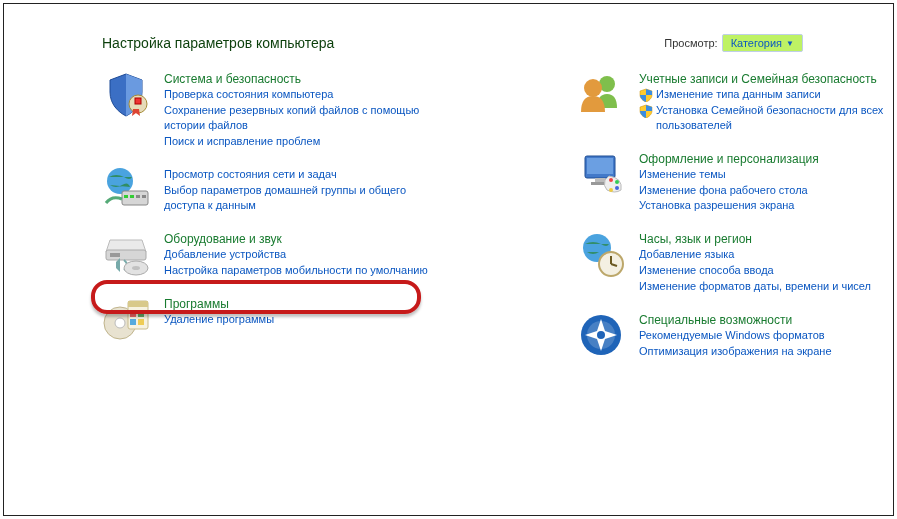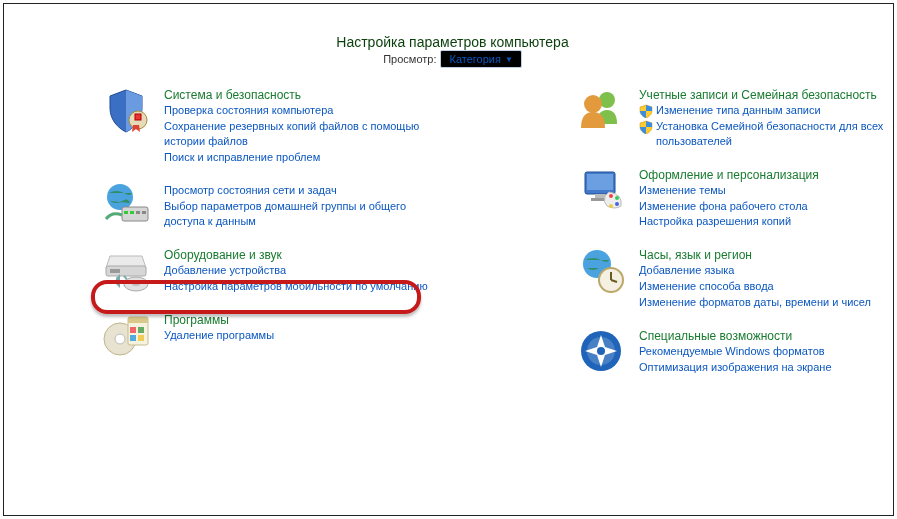--- a/index.html
+++ b/index.html
@@ -17,40 +17,39 @@
   .frame {
     position: absolute;
     inset: 3px;
     border: 1px solid #222;
   }
   .header {
     display: flex;
     justify-content: space-between;
     align-items: center;
     padding: 30px 90px 18px 98px;
-    flex-direction: column;
   }
   .header-title {
     color: #0b3f0b;
     font-size: 14px;
   }
   .view-control {
     display: flex;
     align-items: center;
     font-size: 11px;
     color: #333;
     justify-content: center;
   }
   .view-drop {
     border: 1px solid #bfcfe8;
     padding: 2px 8px;
     margin-left: 4px;
     color: #0b57c1;
     border-radius: 2px;
-    background: #000000;
+    background: #bef264;
     cursor: pointer;
     display: flex;
     align-items: center;
     gap: 4px;
   }
   .view-drop .caret {
     font-size: 8px;
     color: #0b57c1;
   }
   .columns {
@@ -278,21 +277,21 @@
         </div>
         <div class="cat-text">
           <div class="cat-title">Оформление и персонализация</div>
           <div class="cat-link">
               <span>Изменение темы</span>
             </div>
           <div class="cat-link">
               <span>Изменение фона рабочего стола</span>
             </div>
           <div class="cat-link">
-              <span>Настройка разрешения копий</span>
+              <span>Установка разрешения экрана</span>
             </div>
         </div>
       </div>
 
       <div class="cat">
         <div class="cat-icon">
           <svg viewBox="0 0 48 48" width="48" height="48">
             <circle cx="20" cy="18" r="14" fill="#4aa3df"></circle>
             <path d="M8 14 Q16 10 24 14 Q30 18 32 14" fill="#2e8b57" opacity="0.85"></path>
             <path d="M10 22 Q16 26 22 22" fill="#2e8b57" opacity="0.85"></path>

